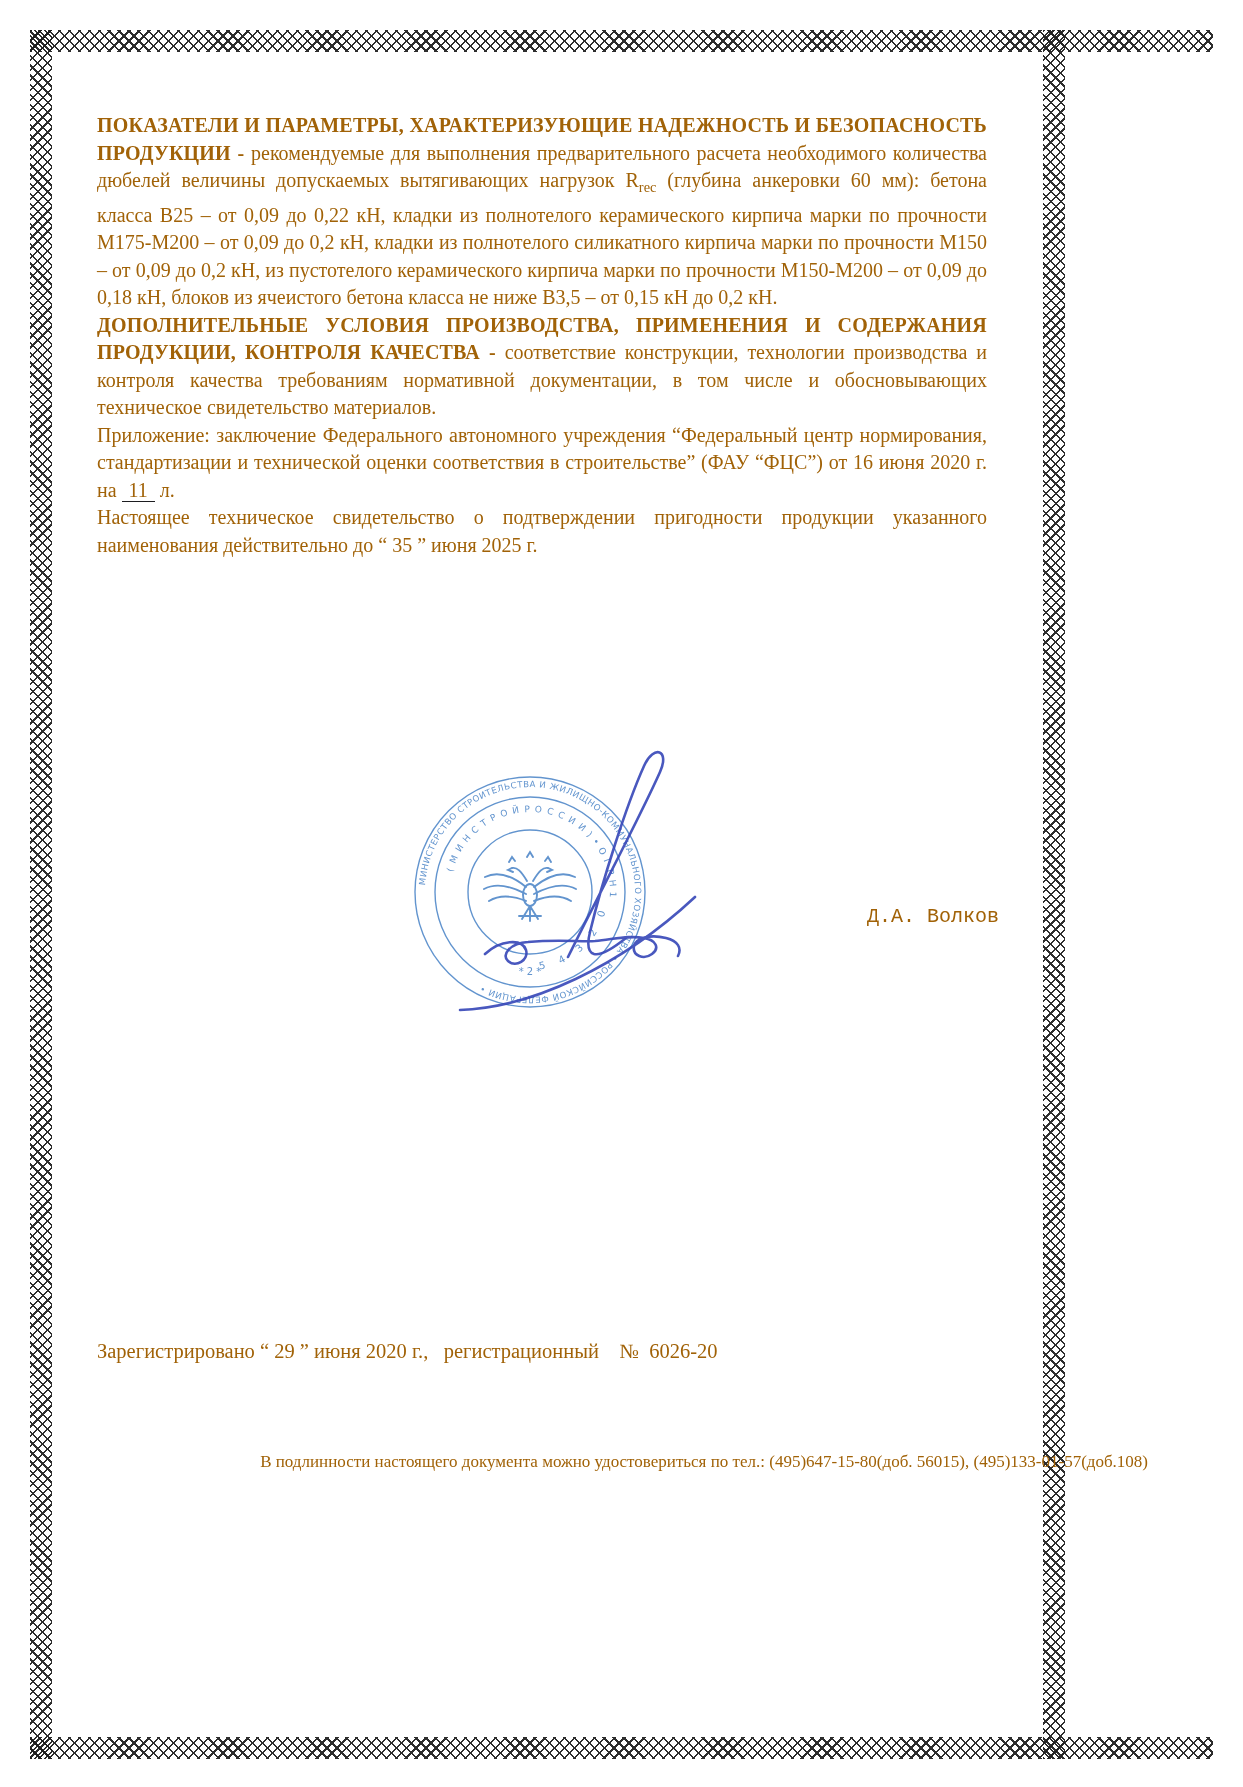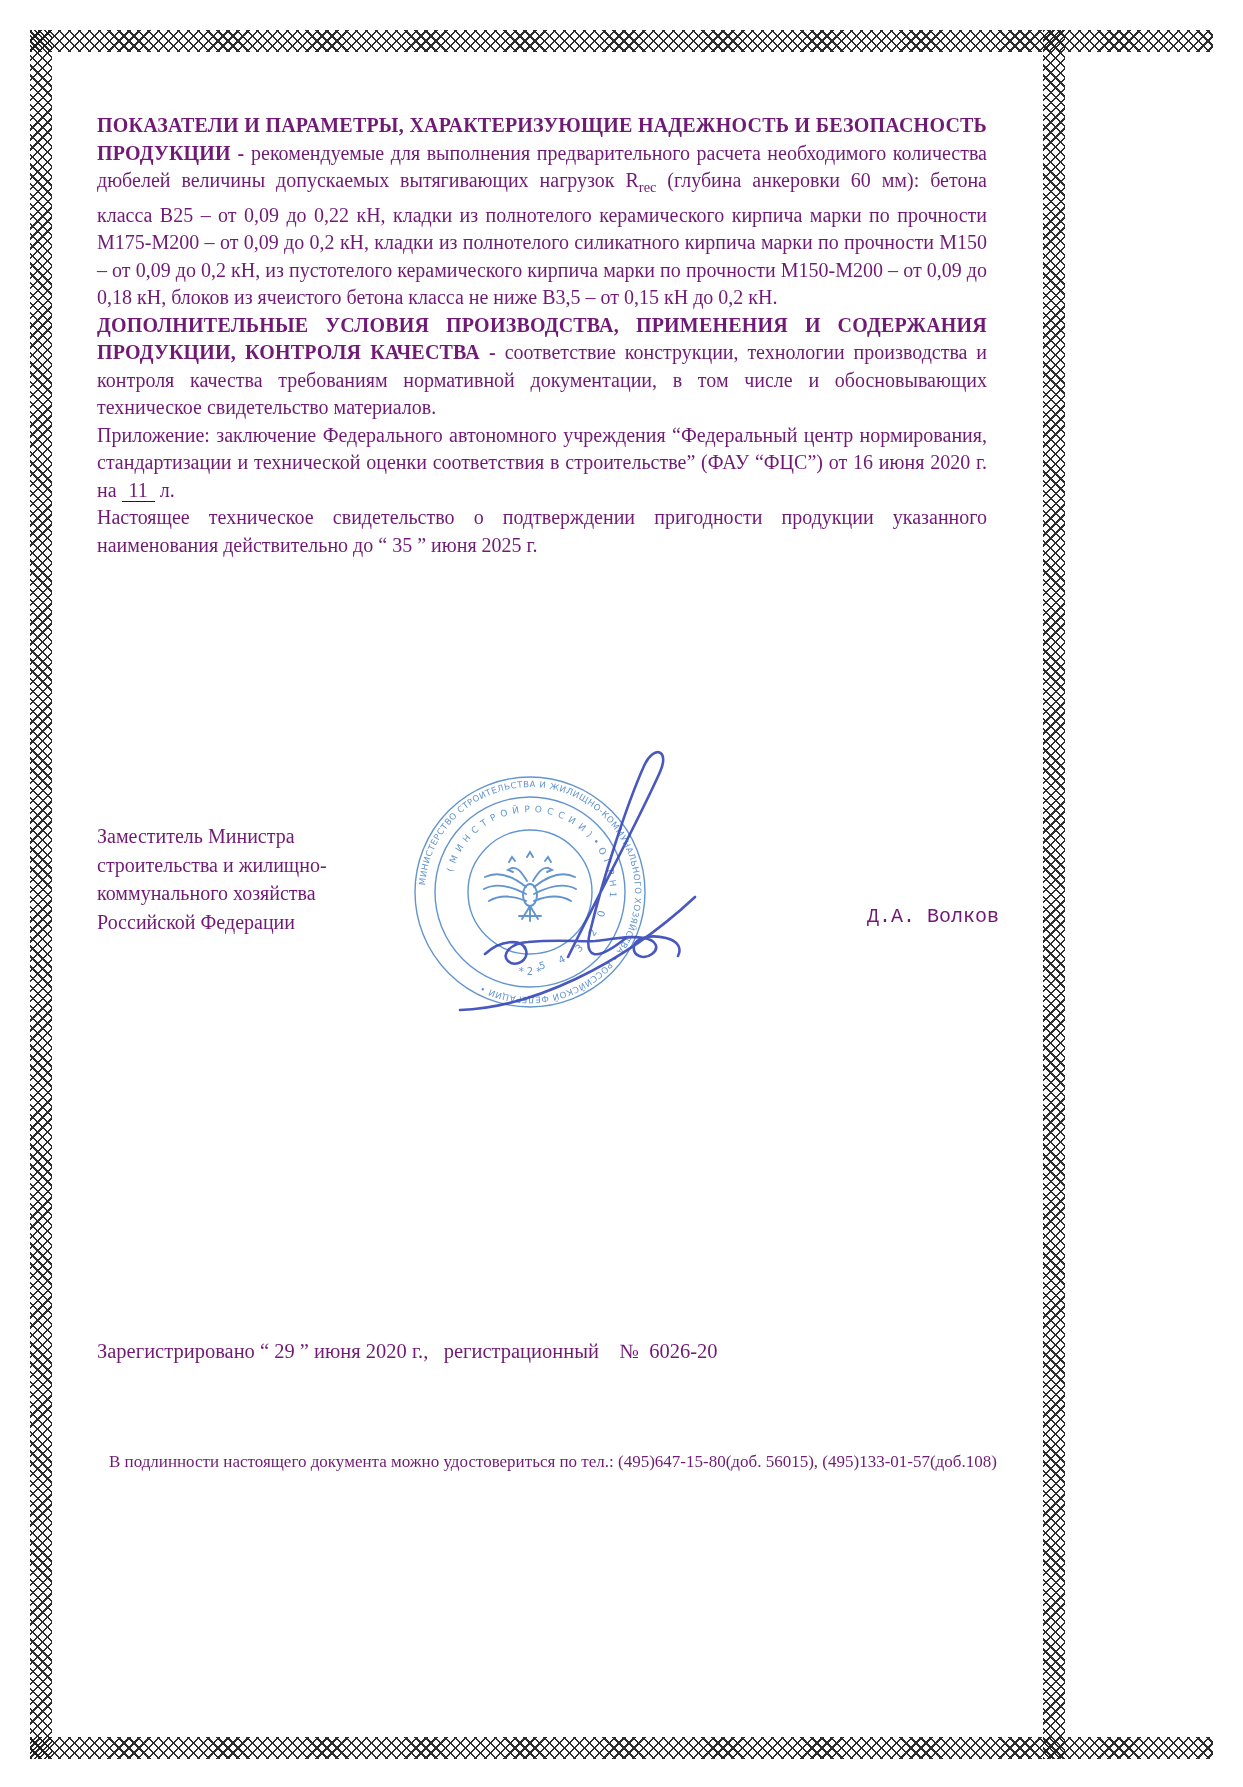--- a/index.html
+++ b/index.html
@@ -2,21 +2,21 @@
 <html><head>
 <meta charset="utf-8">
 <style>
   html,body { margin:0; padding:0; background:#e8e8e8; }
   .page {
     position:relative;
     width:1243px; height:1787px;
     margin:0 auto;
     background:#ffffff;
     font-family:"Liberation Serif","DejaVu Serif",serif;
-    color:#701a75;
+    color:#a16207;
     overflow:hidden;
   }
 
   
   .bstrip {
     position:absolute;
     background:
       repeating-linear-gradient(45deg,  #1c1c1c 0 1.6px, transparent 1.6px 7px),
       repeating-linear-gradient(135deg, #1c1c1c 0 1.6px, transparent 1.6px 7px);
     opacity:0.92;
@@ -75,23 +75,24 @@
 
   
   .registered-line {
     position:absolute;
     left:97px; top:1340px; width:1000px;
     font-size:20.5px;
     white-space:pre-wrap;
   }
   .verify-line {
     position:absolute;
-    left:109px; top:1452px; width:1050px;
+    left:98px; top:1452px; width:1050px;
     font-size:17px;
     white-space:pre-wrap;
+    text-align:right;
   }
 </style>
 </head>
 <body>
 
 <div class="page">
 
   <div class="bstrip top"></div>
   <div class="bstrip bottom"></div>
   <div class="bstrip left"></div>
@@ -102,26 +103,20 @@
     <p class="doc-par"><b>ПОКАЗАТЕЛИ И ПАРАМЕТРЫ, ХАРАКТЕРИЗУЮЩИЕ НАДЕЖНОСТЬ И  БЕЗОПАСНОСТЬ ПРОДУКЦИИ  -</b><span> рекомендуемые для выполнения предварительного расчета необходимого количества дюбелей величины допускаемых вытягивающих нагрузок R</span><span class="sub">rec</span><span> (глубина анкеровки 60 мм): бетона класса В25 – от 0,09 до 0,22 кН, кладки из полнотелого керамического кирпича марки по прочности М175-М200 – от 0,09 до 0,2 кН, кладки из полнотелого силикатного кирпича марки по прочности М150 – от 0,09 до 0,2 кН, из пустотелого керамического кирпича марки по прочности М150-М200 – от 0,09 до 0,18 кН, блоков из ячеистого бетона класса не ниже В3,5 – от 0,15 кН до 0,2 кН.</span></p>
 
     <p class="doc-par mt-sm"><b>ДОПОЛНИТЕЛЬНЫЕ УСЛОВИЯ ПРОИЗВОДСТВА, ПРИМЕНЕНИЯ И СОДЕРЖАНИЯ ПРОДУКЦИИ, КОНТРОЛЯ КАЧЕСТВА -</b><span> соответствие конструкции, технологии производства и контроля качества требованиям нормативной документации, в том числе и обосновывающих техническое свидетельство материалов.</span></p>
 
 
     <p class="doc-par mt-md"><span>Приложение: заключение Федерального автономного учреждения “Федеральный центр нормирования, стандартизации и технической оценки соответствия в строительстве” (ФАУ “ФЦС”) от  16  июня  2020 г. на </span><span class="pages-underline">11</span><span> л.</span></p>
 
     <p class="doc-par mt-lg">Настоящее техническое свидетельство о подтверждении пригодности продукции указанного наименования действительно до  “ 35 ” июня  2025 г.</p>
   </div>
 
-  <div class="minister-block">
-    <div>Заместитель Министра</div>
-    <div>строительства и жилищно-</div>
-    <div>коммунального хозяйства</div>
-    <div>Российской Федерации</div>
-  </div>
 
   <div class="seal-wrap">
     <svg viewBox="0 0 250 250" width="250" height="250">
       <defs>
         <path id="ringOuter" d="M 20 125 A 105 105 0 1 1 230 125 A 105 105 0 1 1 20 125" fill="none"></path>
         <path id="ringMid" d="M 45 125 A 80 80 0 1 1 205 125 A 80 80 0 1 1 45 125" fill="none"></path>
         <path id="ringDigits" d="M 125 203 A 78 78 0 0 0 203 125" fill="none"></path>
       </defs>
       <g fill="none" stroke="#4d86c8" stroke-width="1.4">
         <circle cx="125" cy="125" r="115"></circle>

